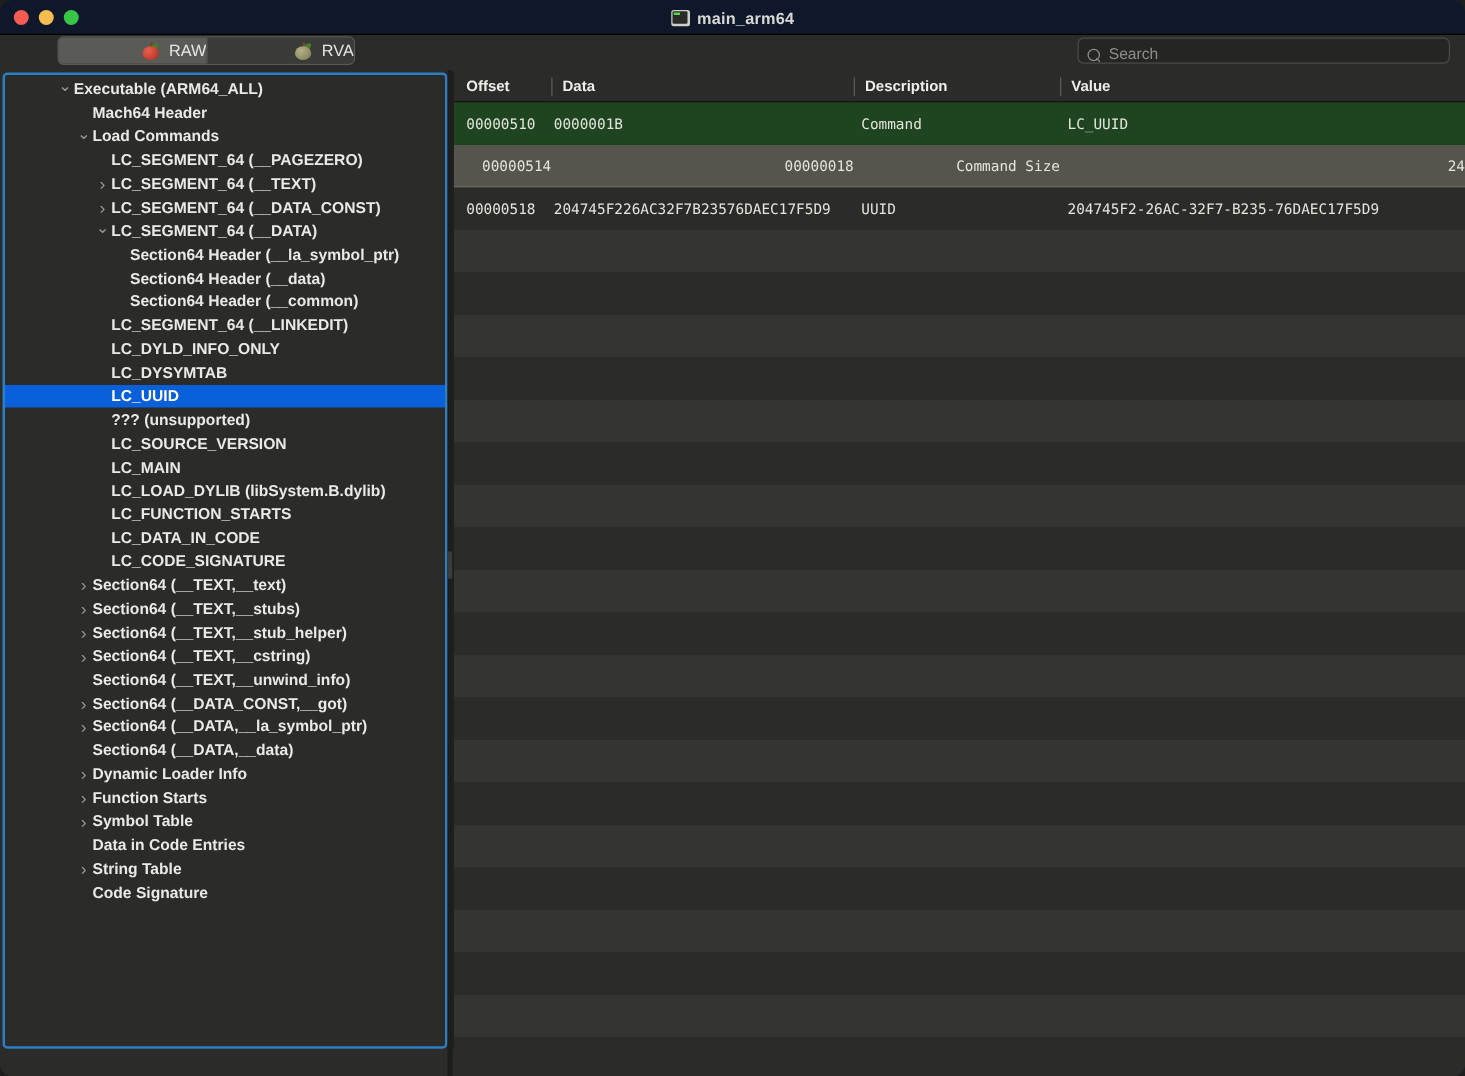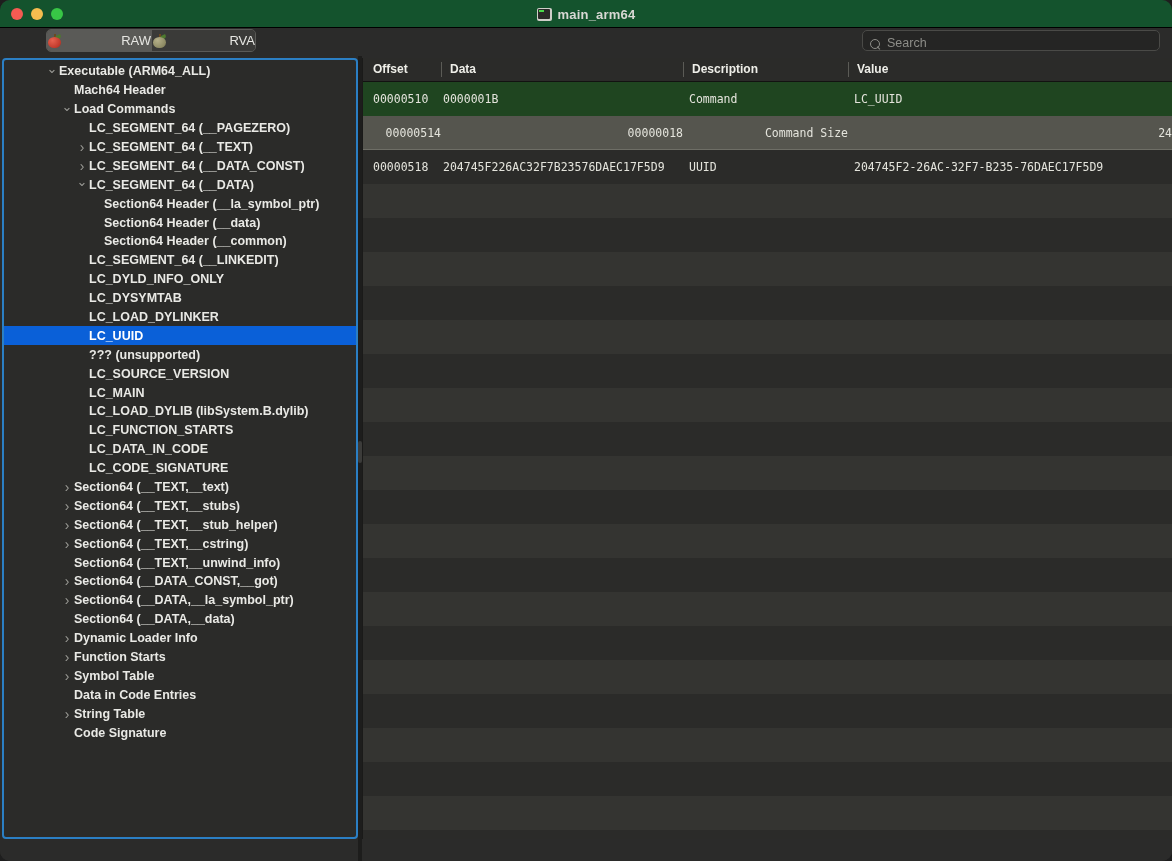--- a/index.html
+++ b/index.html
@@ -14,21 +14,21 @@
     width: 1172px; height: 861px;
     background: #2b2b2a;
     border-radius: 10px;
     overflow: hidden;
   }
 
   
   .titlebar {
     position: relative;
     height: 28px;
-    background: #14532d;
+    background: #0f172a;
     border-bottom: 1px solid #000;
     display: flex; align-items: center;
   }
   .traffic { display: flex; gap: 8px; margin-left: 11px; }
   .light { width: 12px; height: 12px; border-radius: 50%; }
   .light.red { background: #f45b52; }
   .light.yellow { background: #f5bd4f; }
   .light.green { background: #38c646; }
   .title-wrap {
     position: absolute; left: 0; right: 0; top: 0; height: 28px;
@@ -66,22 +66,22 @@
   .segmented {
     position: absolute; left: 46px; top: 1px;
     display: flex;
     height: 23px;
     border: 1px solid #5a5a57;
     border-radius: 5px;
     overflow: hidden;
     background: #3a3a38;
   }
   .seg {
-    width: 104px;
-    display: flex; align-items: center; justify-content: space-between; gap: 7px;
+    width: 118px;
+    display: flex; align-items: center; justify-content: flex-end; gap: 7px;
     font-size: 13px; color: #e6e6e2;
     background: #3a3a38;
     cursor: default;
   }
   .seg.active { background: #5a5a57; }
   .seg + .seg { border-left: 1px solid #5a5a57; }
   .apple {
     width: 15px; height: 14px; position: relative; display:block;
   }
   .apple .body {
@@ -341,25 +341,20 @@
           <div class="tree-row">
             <span style="width: 38px; flex: 0 0 auto;"></span>
             <span class="disc"></span>
             <span>LC_DYLD_INFO_ONLY</span>
           </div>
           <div class="tree-row">
             <span style="width: 38px; flex: 0 0 auto;"></span>
             <span class="disc"></span>
             <span>LC_DYSYMTAB</span>
           </div>
-          <div class="tree-row">
-            <span style="width: 38px; flex: 0 0 auto;"></span>
-            <span class="disc"></span>
-            <span>LC_LOAD_DYLINKER</span>
-          </div>
           <div class="tree-row selected">
             <span style="width: 38px; flex: 0 0 auto;"></span>
             <span class="disc"></span>
             <span>LC_UUID</span>
           </div>
           <div class="tree-row">
             <span style="width: 38px; flex: 0 0 auto;"></span>
             <span class="disc"></span>
             <span>??? (unsupported)</span>
           </div>

